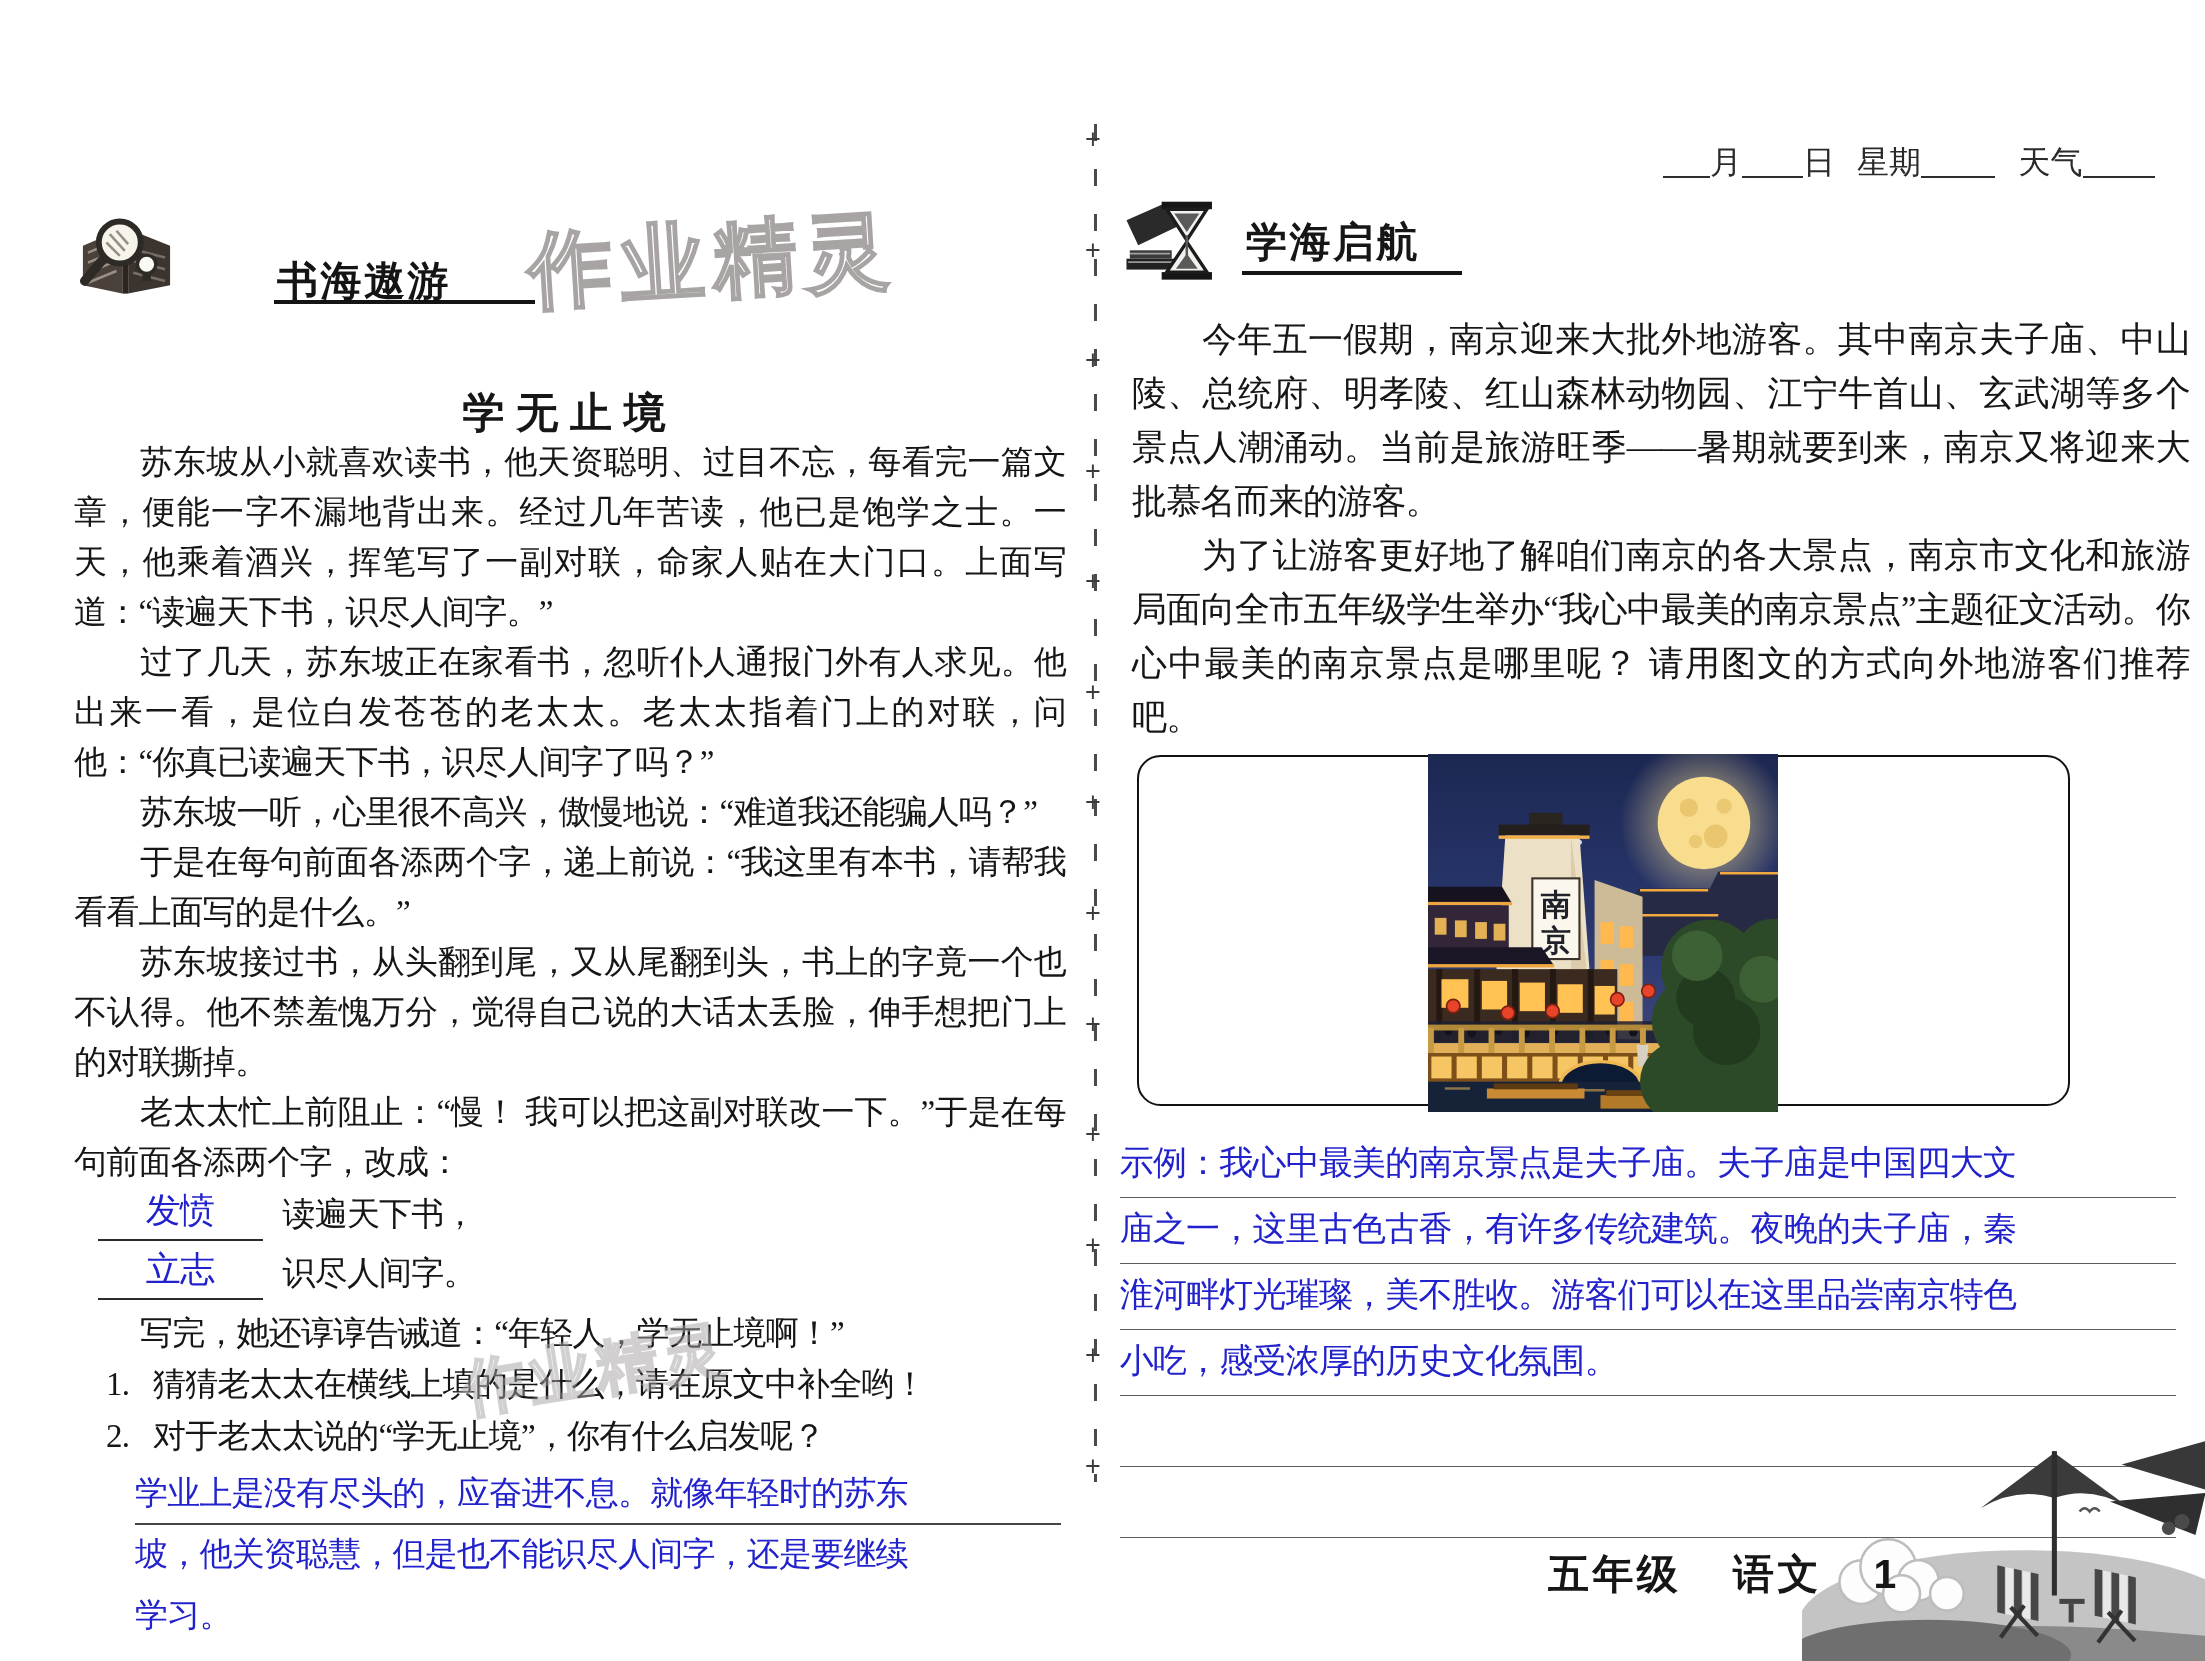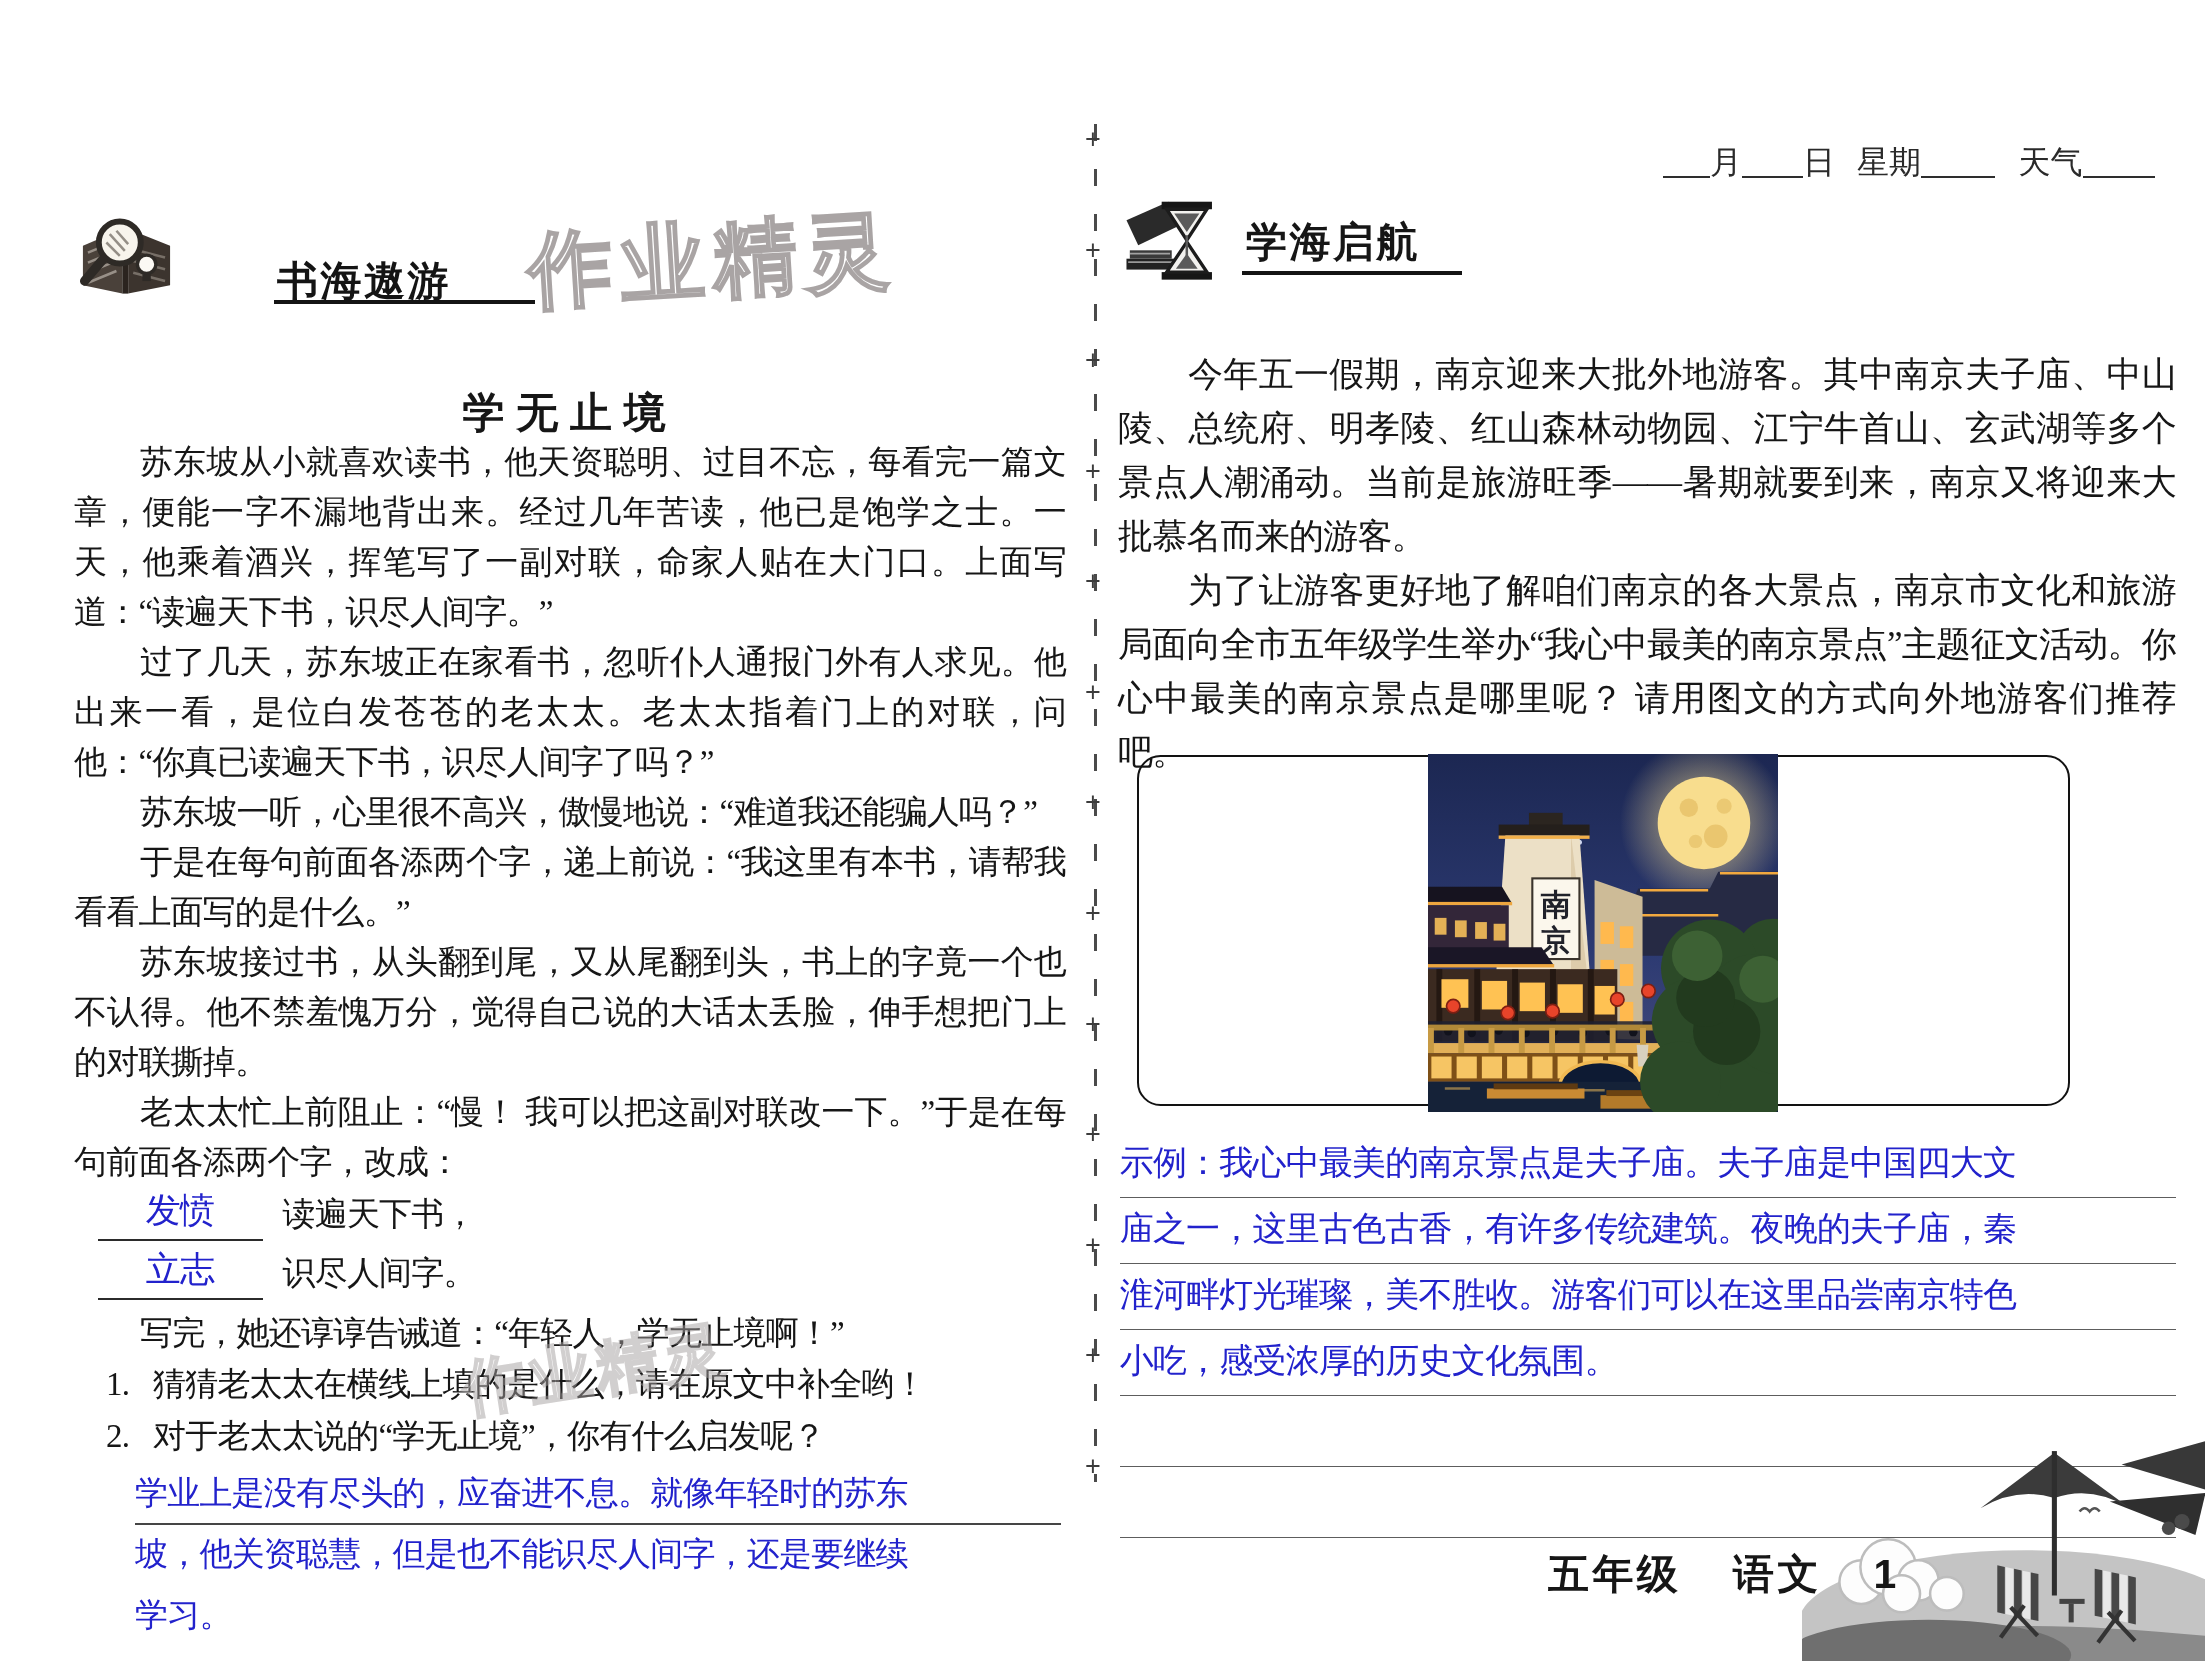--- a/index.html
+++ b/index.html
@@ -58,22 +58,22 @@
   .dl-blank { display: inline-block; border-bottom: 2.5px solid #2e2e2e; height: 34px; vertical-align: -5px; }
   .dl-b1 { width: 47px; } .dl-b2 { width: 61px; } .dl-b3 { width: 74px; margin-right: 23.5px; } .dl-b4 { width: 72px; }
   .dl-gap { display: inline-block; width: 22px; }
 
   .rheader { position: absolute; top: 195px; left: 0; width: 100%; height: 109px; }
   .ricon { position: absolute; left: 5px; top: 0; width: 105px; height: 88px; }
   .rbadge-label { position: absolute; left: 128px; top: 20px; font-family: "Liberation Sans", sans-serif;
     font-weight: bold; font-size: 41px; letter-spacing: 2.5px; white-space: nowrap; }
   .badge-rule-r { position: absolute; left: 124px; top: 76px; width: 220px; height: 4.2px; background: #141414; }
 
-  .rparas { position: absolute; top: 313px; left: 0; width: 1058px; font-size: 35px;
-    letter-spacing: -0.8px; line-height: 54px; text-align: justify; margin-top: 35px; }
+  .rparas { position: absolute; top: 313px; left: 14px; width: 1058px; font-size: 35px;
+    letter-spacing: -0.8px; line-height: 54px; text-align: justify; }
   .rparas p { text-indent: 2em; }
 
   .photo-box { position: absolute; top: 755px; left: 18.5px; width: 933px; height: 351px;
     border: 2.5px solid #121212; border-radius: 23.5px; }
   .photo { position: absolute; left: 50%; transform: translateX(-50%); top: -3.4px; width: 350px; height: 358px; }
   .photo svg { width: 100%; height: 100%; display: block; }
 
   .samples { position: absolute; top: 1132px; left: 1.7px; width: 1056px; }
   .s-line { height: 66px; line-height: 62px; border-bottom: 1.7px solid #5d5d5d; color: #2222cc;
     font-size: 34px; letter-spacing: -0.8px; white-space: nowrap; }

